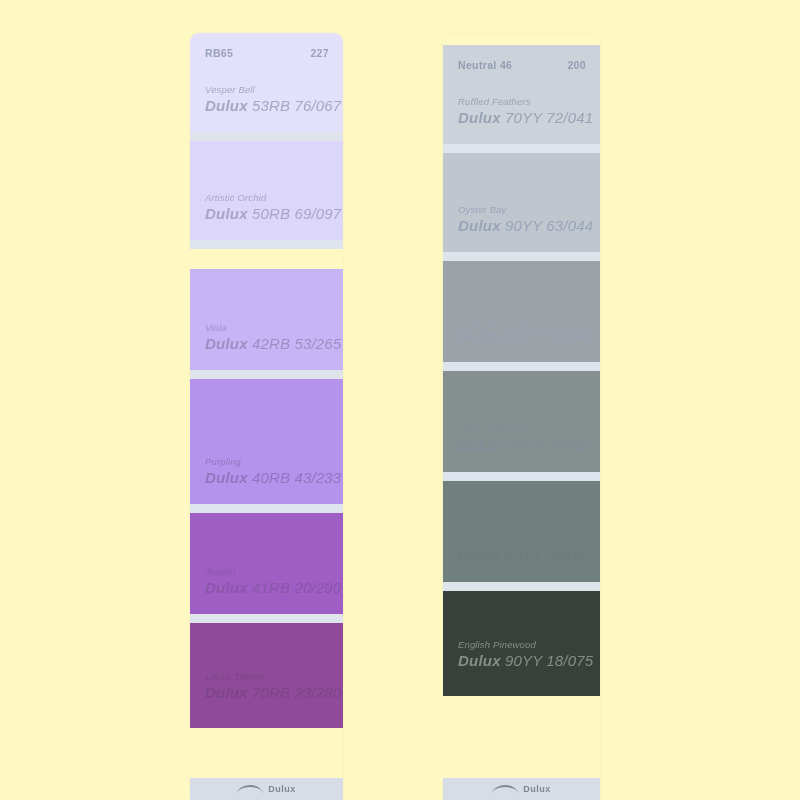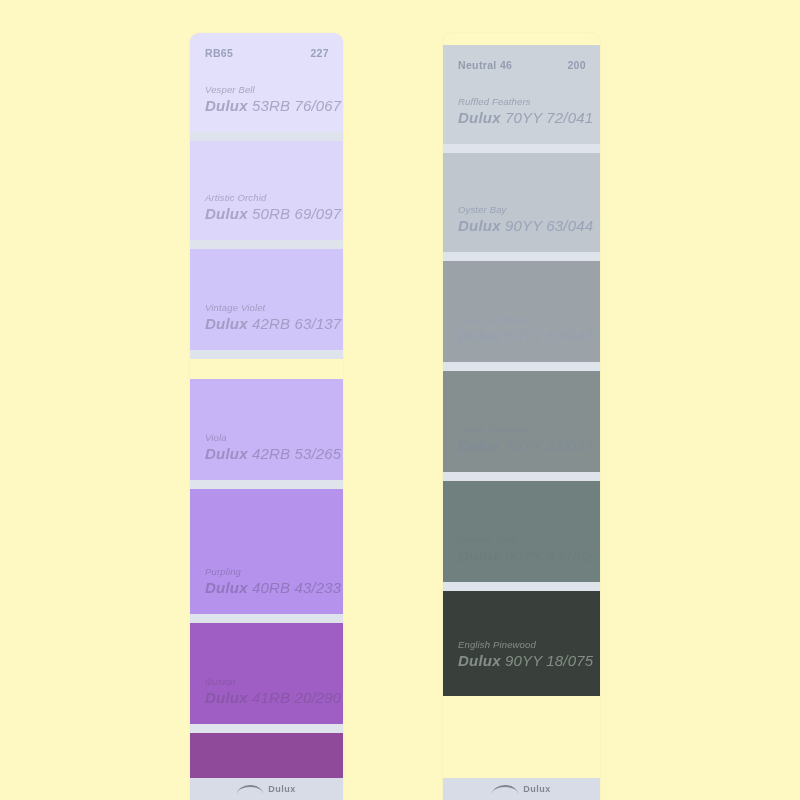--- a/index.html
+++ b/index.html
@@ -144,27 +144,20 @@
         </div>
         <div class="gap" style="background: rgb(223, 228, 236);"></div>
       </div>
       <div class="swatch" style="height: 108px; background: rgb(219, 214, 250);">
         <div class="label" style="color: rgb(169, 165, 198);">
           <span class="cname">Artistic Orchid</span>
           <span class="ccode"><span class="brand">Dulux</span> <span>50RB 69/097</span></span>
         </div>
         <div class="gap" style="background: rgb(223, 228, 236);"></div>
       </div>
-      <div class="swatch" style="height: 110px; background: rgb(207, 197, 248);">
-        <div class="label" style="color: rgb(165, 155, 196);">
-          <span class="cname">Vintage Violet</span>
-          <span class="ccode"><span class="brand">Dulux</span> <span>42RB 63/137</span></span>
-        </div>
-        <div class="gap" style="background: rgb(223, 228, 236);"></div>
-      </div>
       <div class="swatch" style="height: 110px; background: rgb(198, 180, 247); margin-top: 20px;">
         <div class="label" style="color: rgb(158, 143, 194);">
           <span class="cname">Viola</span>
           <span class="ccode"><span class="brand">Dulux</span> <span>42RB 53/265</span></span>
         </div>
         <div class="gap" style="background: rgb(223, 228, 236);"></div>
       </div>
       <div class="swatch" style="height: 134px; background: rgb(181, 147, 237);">
         <div class="label" style="color: rgb(146, 118, 191);">
           <span class="cname">Purpling</span>

